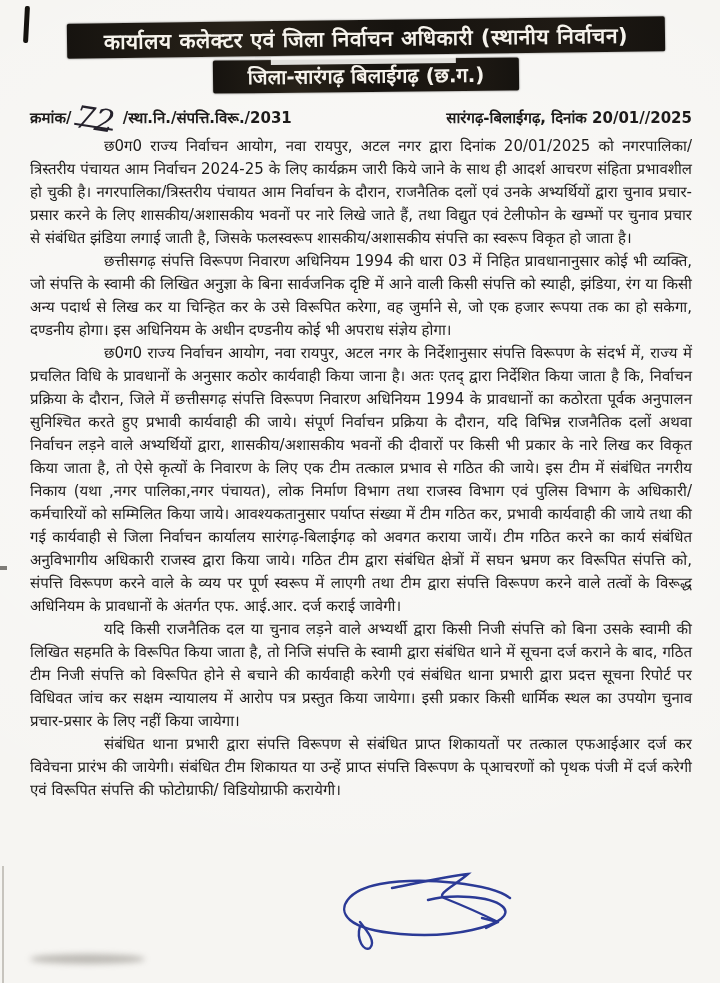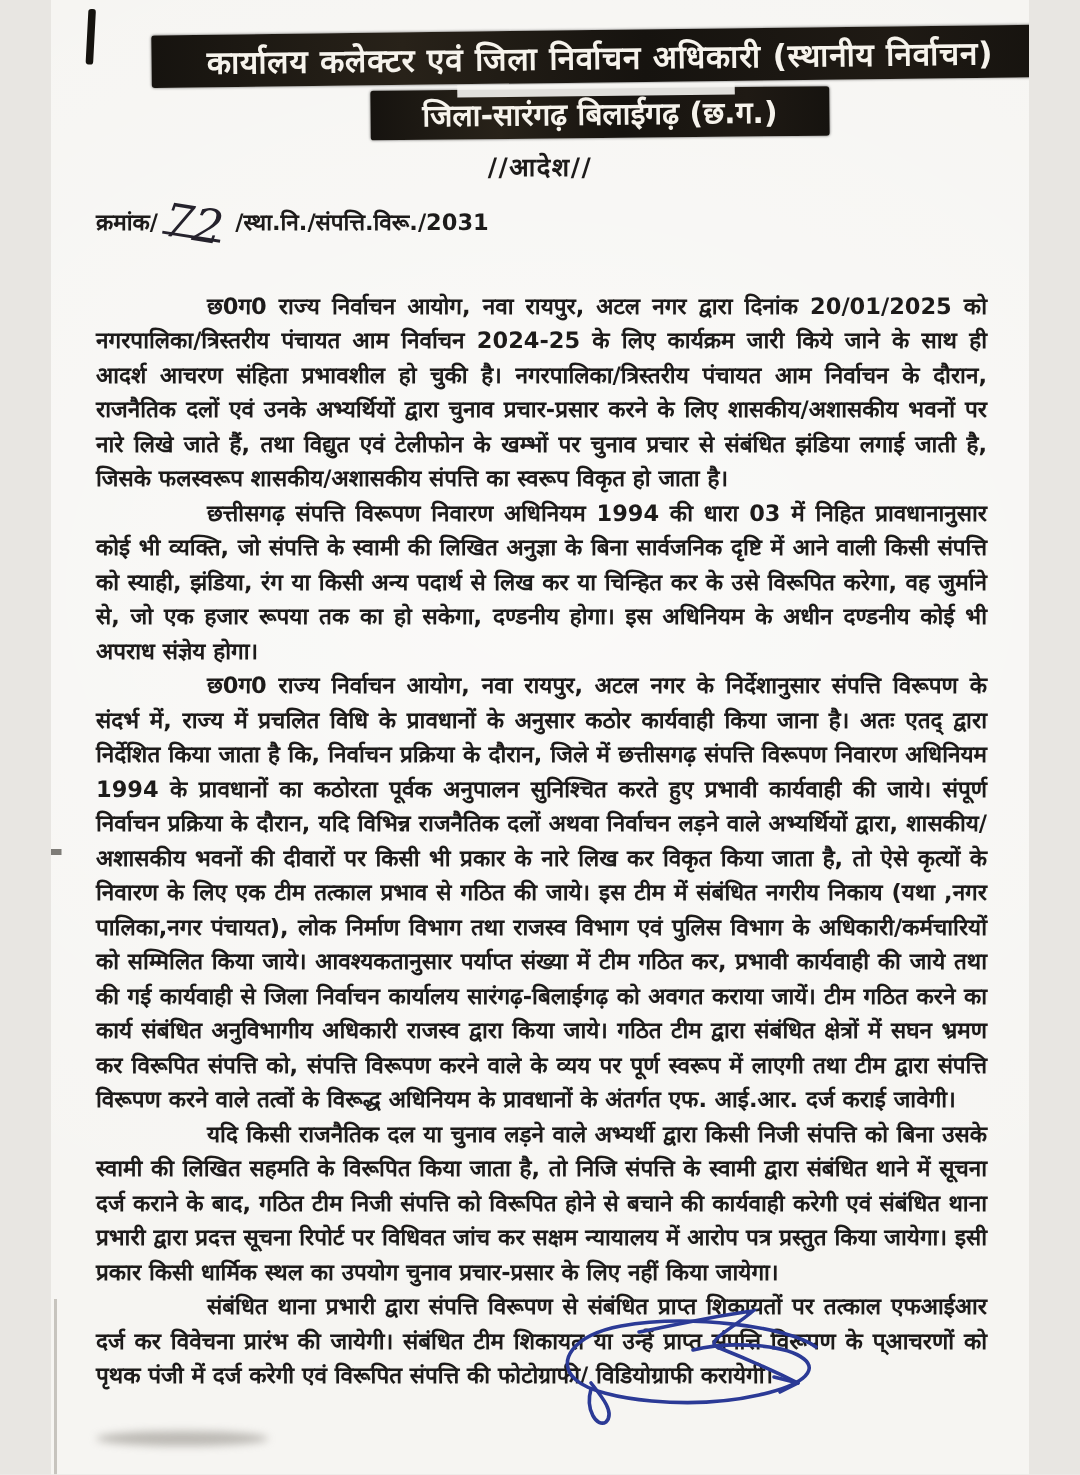--- a/index.html
+++ b/index.html
@@ -1,19 +1,19 @@
 <!DOCTYPE html>
 <html><head>
 <meta charset="utf-8">
 <style>
   * { margin: 0; padding: 0; box-sizing: border-box; }
   html, body { background: #e8e6e2; }
   .page {
     position: relative;
-    width: 652px;
+    width: 720px;
     height: 983px;
     margin: 0 auto;
     background:
       radial-gradient(ellipse 900px 700px at 50% 40%, rgba(255,255,255,0.5), rgba(0,0,0,0) 70%),
       #f6f5f2;
     overflow: hidden;
     font-family: "DejaVu Sans", sans-serif;
     color: #1d1b1a;
   }
   
@@ -76,23 +76,23 @@
     font-style: italic; font-weight: normal;
     font-size: 31px; line-height: 10px;
     color: #25222c;
     transform: rotate(9deg) translateY(7px);
     margin: 0 7px 0 5px;
     border-bottom: 2px solid #25222c;
     padding-bottom: 2px;
   }
   
   .body {
-    padding: 0 28px 0 30px; margin-top: 36px;
+    padding: 0 28px 0 30px; margin-top: 8px;
     text-align: justify;
-    font-size: 15px; font-weight: bold; line-height: 23px;
+    font-size: 15px; font-weight: normal; line-height: 23px;
     color: #1d1b1a;
   }
   .body p { text-indent: 74px; margin: 0; }
   
   .signature {
     position: absolute; left: 332px; top: 868px;
     width: 200px; height: 85px;
   }
   .signature path {
     fill: none; stroke: #2b3a96;
@@ -109,27 +109,27 @@
   <div class="left-edge-line"></div>
   <div class="smudge-bottom"></div>
 
   <div class="header">
     <div class="bar bar1">
       <span>कार्यालय कलेक्टर एवं जिला निर्वाचन अधिकारी (स्थानीय निर्वाचन)</span>
     </div>
     <div class="bar bar2">
       <span>जिला-सारंगढ़ बिलाईगढ़ (छ.ग.)</span>
     </div>
-    <div class="order-title">//आदेश//</div>
   </div>
 
   <div class="ref-row">
     <div class="ref-left">
       <span>क्रमांक/</span><span class="handwritten">72</span><span>/स्था.नि./संपत्ति.विरू./2031</span>
     </div>
+    <div class="ref-right">सारंगढ़-बिलाईगढ़, दिनांक 20/01//2025</div>
   </div>
 
   <div class="body">
     <p>छ0ग0 राज्य निर्वाचन आयोग, नवा रायपुर, अटल नगर द्वारा दिनांक 20/01/2025 को नगरपालिका/त्रिस्तरीय पंचायत आम निर्वाचन 2024-25 के लिए कार्यक्रम जारी किये जाने के साथ ही आदर्श आचरण संहिता प्रभावशील हो चुकी है। नगरपालिका/त्रिस्तरीय पंचायत आम निर्वाचन के दौरान, राजनैतिक दलों एवं उनके अभ्यर्थियों द्वारा चुनाव प्रचार-प्रसार करने के लिए शासकीय/अशासकीय भवनों पर नारे लिखे जाते हैं, तथा विद्युत एवं टेलीफोन के खम्भों पर चुनाव प्रचार से संबंधित झंडिया लगाई जाती है, जिसके फलस्वरूप शासकीय/अशासकीय संपत्ति का स्वरूप विकृत हो जाता है।</p>
     <p>छत्तीसगढ़ संपत्ति विरूपण निवारण अधिनियम 1994 की धारा 03 में निहित प्रावधानानुसार कोई भी व्यक्ति, जो संपत्ति के स्वामी की लिखित अनुज्ञा के बिना सार्वजनिक दृष्टि में आने वाली किसी संपत्ति को स्याही, झंडिया, रंग या किसी अन्य पदार्थ से लिख कर या चिन्हित कर के उसे विरूपित करेगा, वह जुर्माने से, जो एक हजार रूपया तक का हो सकेगा, दण्डनीय होगा। इस अधिनियम के अधीन दण्डनीय कोई भी अपराध संज्ञेय होगा।</p>
     <p>छ0ग0 राज्य निर्वाचन आयोग, नवा रायपुर, अटल नगर के निर्देशानुसार संपत्ति विरूपण के संदर्भ में, राज्य में प्रचलित विधि के प्रावधानों के अनुसार कठोर कार्यवाही किया जाना है।  अतः एतद् द्वारा निर्देशित किया जाता है कि, निर्वाचन प्रक्रिया के दौरान, जिले में छत्तीसगढ़ संपत्ति विरूपण निवारण अधिनियम 1994 के प्रावधानों का कठोरता पूर्वक अनुपालन सुनिश्चित करते हुए प्रभावी कार्यवाही की जाये। संपूर्ण निर्वाचन प्रक्रिया के दौरान, यदि विभिन्न राजनैतिक दलों अथवा निर्वाचन लड़ने वाले अभ्यर्थियों द्वारा, शासकीय/अशासकीय भवनों की दीवारों पर किसी भी प्रकार के नारे लिख कर विकृत किया जाता है, तो ऐसे कृत्यों के निवारण के लिए एक टीम तत्काल प्रभाव से गठित की जाये। इस टीम में संबंधित नगरीय निकाय (यथा ,नगर पालिका,नगर पंचायत), लोक निर्माण विभाग तथा राजस्व विभाग एवं पुलिस विभाग के अधिकारी/कर्मचारियों को सम्मिलित किया जाये। आवश्यकतानुसार पर्याप्त संख्या में टीम गठित कर, प्रभावी कार्यवाही की जाये तथा की गई कार्यवाही से जिला निर्वाचन कार्यालय सारंगढ़-बिलाईगढ़ को अवगत कराया जायें। टीम गठित करने का कार्य संबंधित अनुविभागीय अधिकारी राजस्व द्वारा किया जाये। गठित टीम द्वारा संबंधित क्षेत्रों में सघन भ्रमण कर विरूपित संपत्ति को, संपत्ति विरूपण करने वाले के व्यय पर पूर्ण स्वरूप में लाएगी तथा टीम द्वारा संपत्ति विरूपण करने वाले तत्वों के विरूद्ध अधिनियम के प्रावधानों के अंतर्गत एफ. आई.आर. दर्ज कराई जावेगी।</p>
     <p>यदि किसी राजनैतिक दल या चुनाव लड़ने वाले अभ्यर्थी द्वारा किसी निजी संपत्ति को बिना उसके स्वामी की लिखित सहमति के विरूपित किया जाता है,  तो निजि संपत्ति के स्वामी द्वारा संबंधित थाने में सूचना दर्ज कराने के बाद, गठित टीम निजी संपत्ति को विरूपित होने से बचाने की कार्यवाही करेगी  एवं संबंधित थाना प्रभारी द्वारा प्रदत्त सूचना रिपोर्ट पर विधिवत जांच कर सक्षम न्यायालय में आरोप पत्र प्रस्तुत किया जायेगा। इसी प्रकार किसी धार्मिक स्थल का उपयोग चुनाव प्रचार-प्रसार के लिए नहीं किया जायेगा।</p>
     <p>संबंधित थाना प्रभारी द्वारा संपत्ति विरूपण से संबंधित प्राप्त शिकायतों पर तत्काल एफआईआर दर्ज कर विवेचना प्रारंभ की जायेगी। संबंधित टीम शिकायत या उन्हें प्राप्त संपत्ति विरूपण के प्आचरणों को पृथक पंजी में दर्ज करेगी एवं विरूपित संपत्ति की फोटोग्राफी/ विडियोग्राफी करायेगी।</p>
   </div>
 

